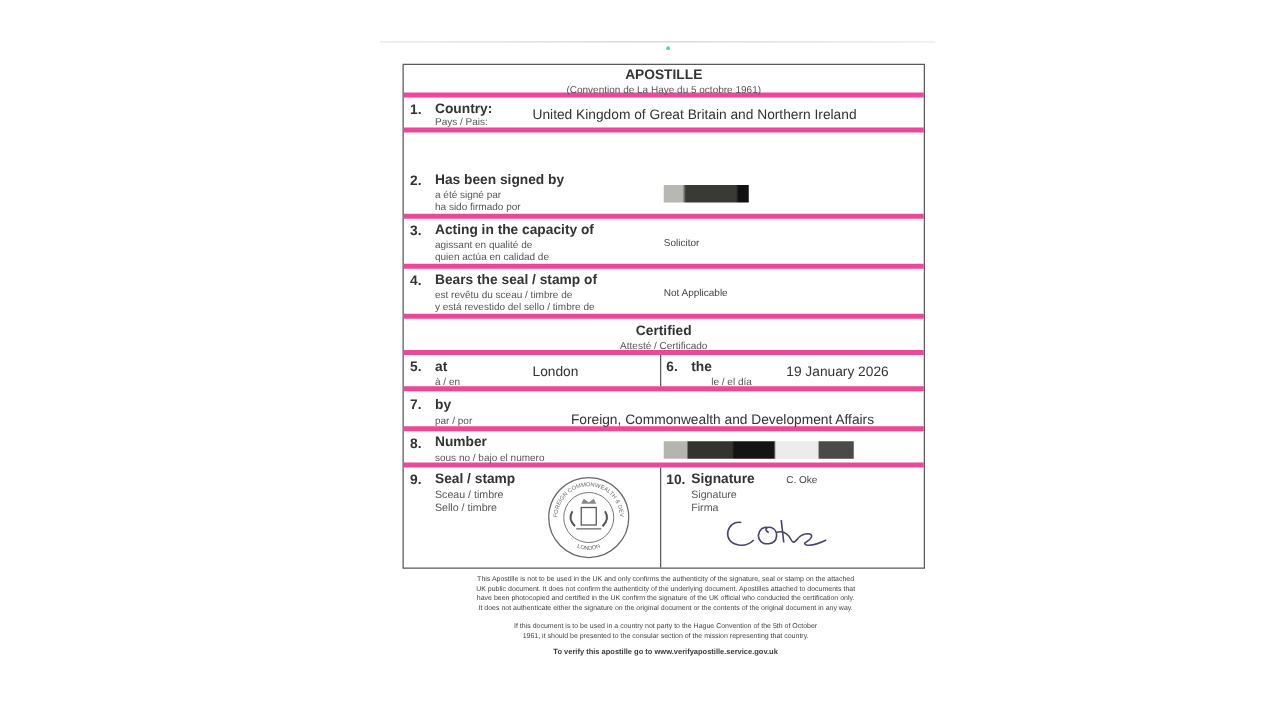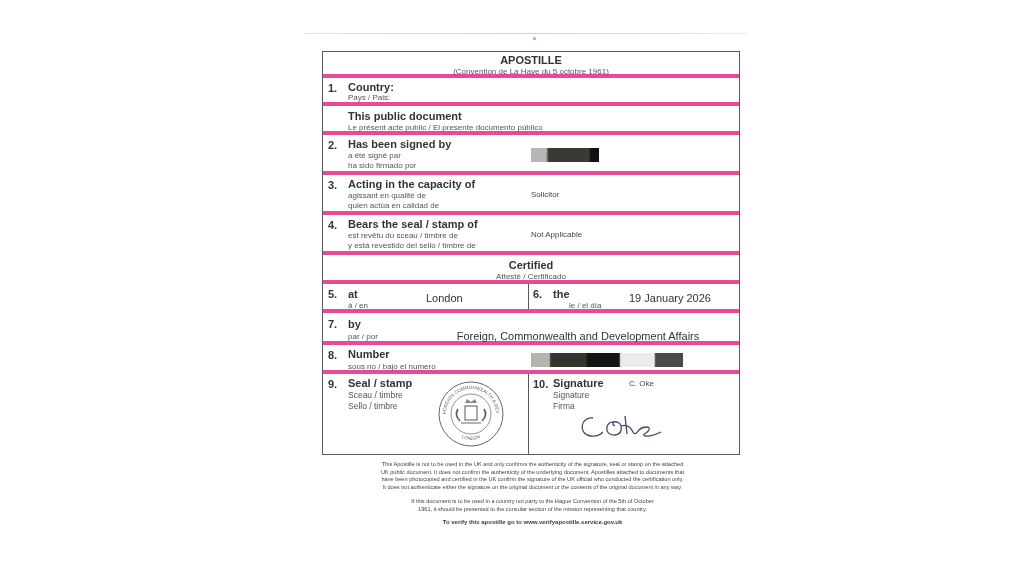--- a/index.html
+++ b/index.html
@@ -29,26 +29,23 @@
 
   <div class="row" style="top:0;height:26px;">
     <div class="center" style="top:2px;font-weight:bold;font-size:11px;color:#333;">APOSTILLE</div>
     <div class="center" style="top:15px;font-size:8px;color:#555;">(Convention de La Haye du 5 octobre 1961)</div>
   </div>
 
   <div class="row" style="top:26px;height:28px;">
     <div class="num" style="top:4px;">1.</div>
     <div class="lbl" style="top:3px;">Country:</div>
     <div class="sub" style="top:15px;">Pays / Pais:</div>
+    <div class="val" style="left:103px;top:8px;">United Kingdom of Great Britain and Northern Ireland</div>
   </div>
 
-  <div class="row" style="top:54px;height:29px;">
-    <div class="lbl" style="top:4px;">This public document</div>
-    <div class="sub" style="top:17px;">Le présent acte public / El presente documento público</div>
-  </div>
 
   <div class="row" style="top:83px;height:40px;">
     <div class="num" style="top:4px;">2.</div>
     <div class="lbl" style="top:3px;">Has been signed by</div>
     <div class="sub" style="top:16px;">a été signé par</div>
     <div class="sub" style="top:26px;">ha sido firmado por</div>
     <div class="redact" style="left:208px;top:13px;width:68px;background:linear-gradient(90deg,#b7b7b3 0 22%,#3a3a35 26% 85%,#111 88% 100%);"></div>
   </div>
 
   <div class="row" style="top:123px;height:40px;">

